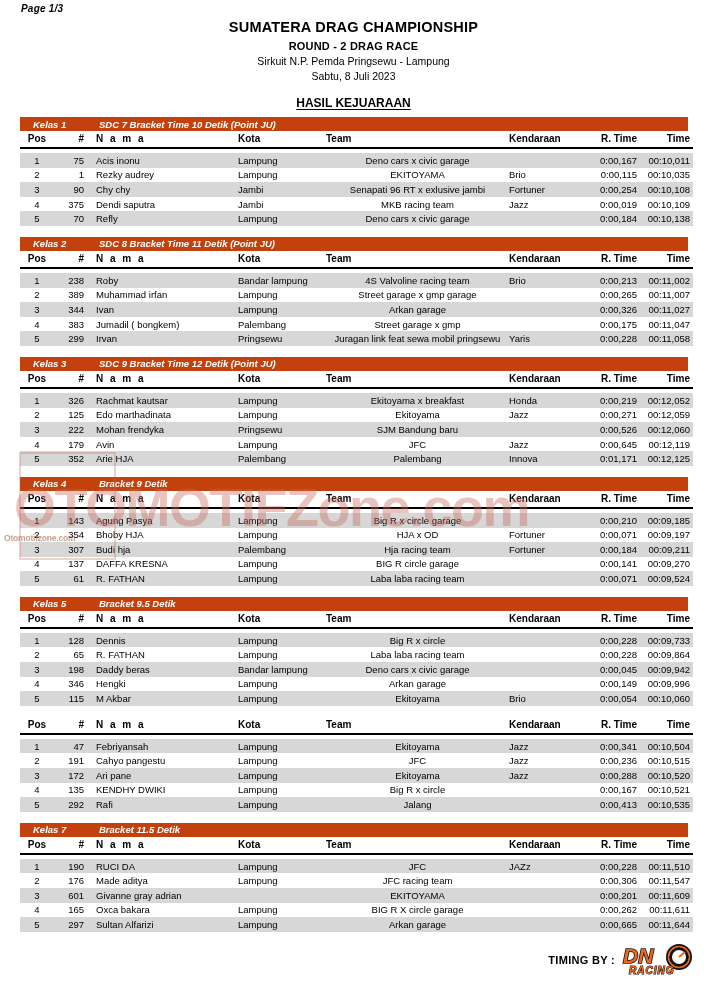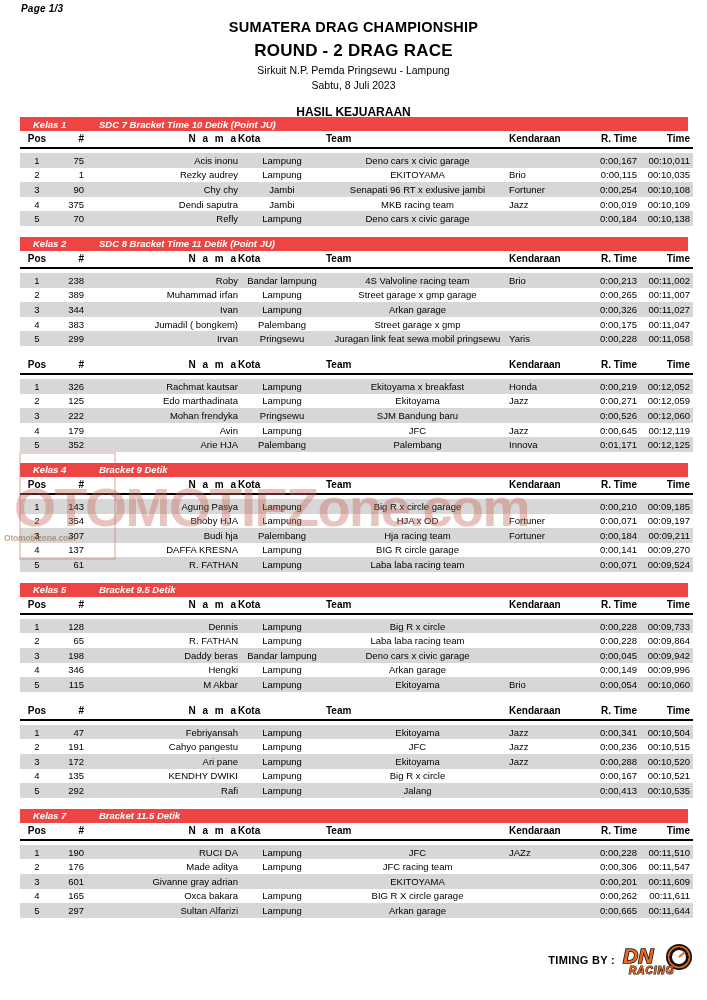--- a/index.html
+++ b/index.html
@@ -13,34 +13,34 @@
     overflow: hidden;
   }
   .page-num {
     position: absolute; left: 6px; top: 3px;
     font-size: 10px; font-weight: bold; font-style: italic;
     letter-spacing: 0.2px;
     margin-left: 15px;
   }
   .doc-head { text-align: center; padding-top: 18px; }
   .title-1 { font-size: 14.5px; font-weight: bold; letter-spacing: .2px; line-height: 1.35; }
-  .title-2 { font-size: 17px; font-weight: bold; letter-spacing: .2px; line-height: 1.5; }
+  .title-2 { font-size: 11px; font-weight: bold; letter-spacing: .2px; line-height: 1.5; }
   .subtitle { font-size: 10.5px; line-height: 1.45; }
   .section-title {
     font-size: 12px; font-weight: bold; margin-top: 11px;
     text-decoration: underline; text-underline-offset: 2px;
     display: inline-block;
   }
 
   .tables { position: absolute; left: 20px; top: 117px; width: 668px; }
 
   .kelas-table { width: 100%; margin-bottom: 11px; }
 
   .kelas-bar {
-    background: #ef4444;
+    background: #c2410c;
     color: #ffffff;
     height: 14px;
     display: flex;
     align-items: center;
     font-size: 9.5px;
     font-style: italic;
     font-weight: bold;
   }
   .kelas-bar .kb-label { width: 60px; padding-left: 13px; }
   .kelas-bar .kb-desc { padding-left: 19px; text-align: right; }
@@ -59,22 +59,22 @@
     font-size: 9.5px;
     height: 14.6px;
     padding: 0;
     vertical-align: middle;
   }
   tbody tr:nth-child(odd) td { background: #d7d7d7; }
   tbody tr:nth-child(even) td { background: #ffffff; }
 
   .c-pos   { width: 34px;  text-align: center; }
   .c-num   { width: 36px;  text-align: right; padding-right: 6px !important; }
-  .c-nama  { width: 148px; text-align: right; padding-left: 6px !important; }
-  .c-kota  { width: 88px;  text-align: center; }
+  .c-nama  { width: 148px; text-align: left; padding-left: 6px !important; }
+  .c-kota  { width: 88px;  text-align: left; }
   .c-team  { width: 183px; text-align: center; }
   .c-kend  { width: 72px;  text-align: left; }
   .c-rtime { width: 56px;  text-align: right; }
   .c-time  { width: 56px;  text-align: right; padding-right: 3px !important; }
 
   th.c-nama { letter-spacing: 2px; }
   th.c-kend, th.c-kota, th.c-team { text-align: left; }
   th.c-rtime, th.c-time { text-align: right; }
   th.c-num { text-align: right; }
   th.c-pos { text-align: center; margin-left: 48px; }
@@ -287,20 +287,24 @@
             <td class="c-kota">Pringsewu</td>
             <td class="c-team">Juragan link feat sewa mobil pringsewu</td>
             <td class="c-kend">Yaris</td>
             <td class="c-rtime">0:00,228</td>
             <td class="c-time">00:11,058</td>
           </tr>
         </tbody>
       </table>
     </div>
     <div class="kelas-table">
+      <div class="kelas-bar">
+        <span class="kb-label">Kelas  3</span>
+        <span class="kb-desc">SDC 9 Bracket Time 12 Detik (Point JU)</span>
+      </div>
       <table>
         <thead>
           <tr>
             <th class="c-pos">Pos</th>
             <th class="c-num">#</th>
             <th class="c-nama">N a m a</th>
             <th class="c-kota">Kota</th>
             <th class="c-team">Team</th>
             <th class="c-kend">Kendaraan</th>
             <th class="c-rtime">R. Time</th>

